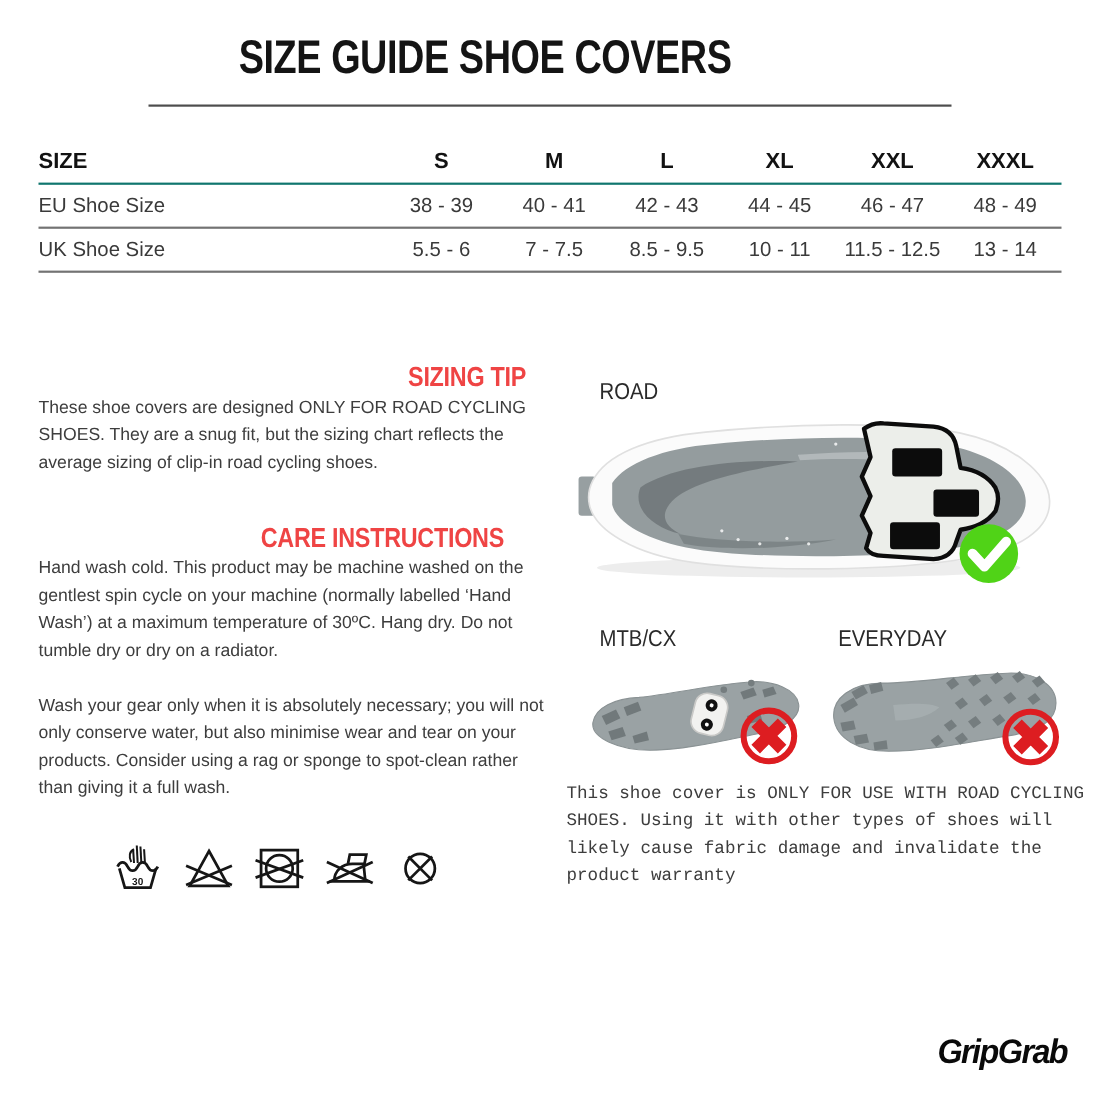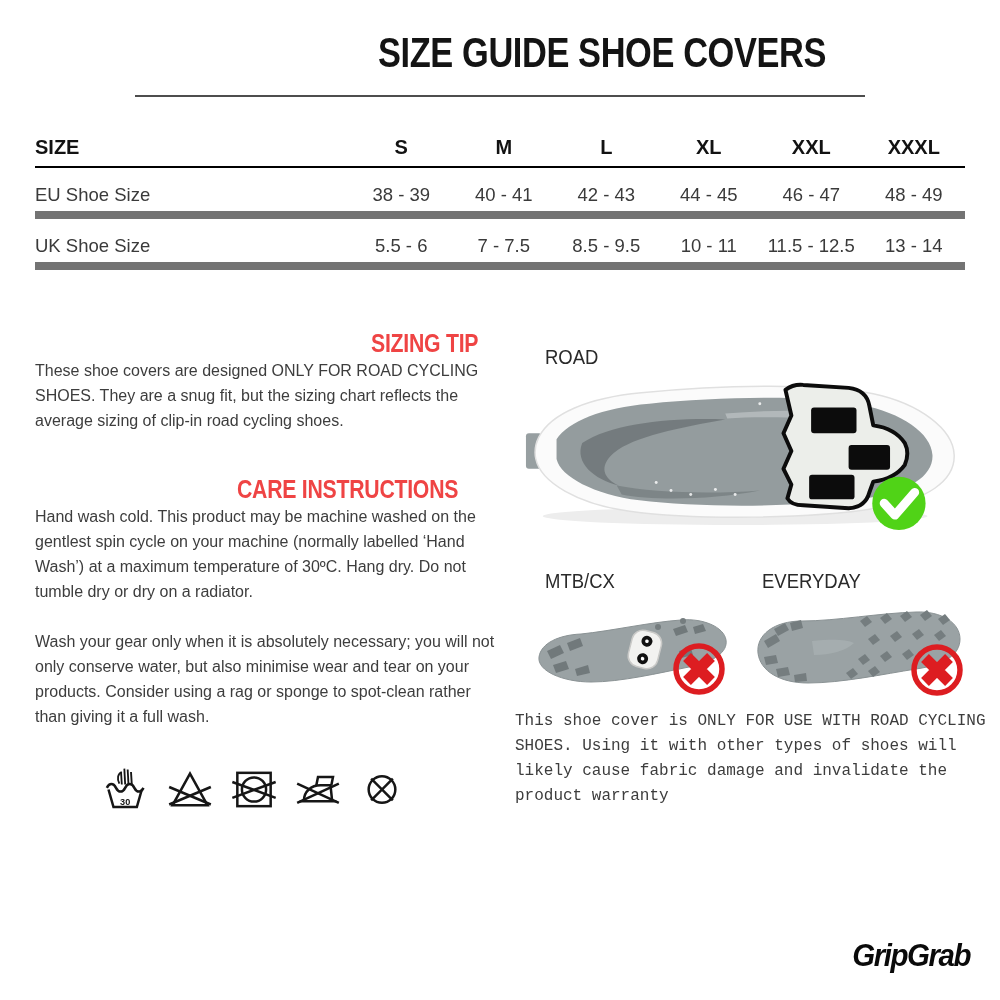--- a/index.html
+++ b/index.html
@@ -3,35 +3,35 @@
 <meta charset="utf-8">
 <style>
   * { margin:0; padding:0; box-sizing:border-box; }
   html,body { background:#ffffff; }
   .page {
     position:relative; width:1000px; height:1000px; background:#ffffff;
     font-family:"Liberation Sans", sans-serif; color:#3a3a3a; overflow:hidden;
   }
   
   .title {
-    position:absolute; top:28px; left:0; width:882px; text-align:right;
+    position:absolute; top:28px; left:0; width:882px; text-align:center;
     font-size:43px; font-weight:800; color:#141414; letter-spacing:-0.5px;
   }
   .title span { display:inline-block; transform:scaleX(0.8); transform-origin:center; }
   .title-rule {
     position:absolute; top:95px; left:135px; width:730px; height:2px; background:#4d4d4d;
   }
   
   .size-table { position:absolute; top:129px; left:35px; width:930px; }
   .trow {
     display:grid; grid-template-columns:315px repeat(6, 1fr);
     align-items:center; height:40px;
   }
-  .trow.head { height:39px; border-bottom:2px solid #000000; }
-  .trow.body { border-bottom:8px solid #737373;margin-top:11px; }
+  .trow.head { height:39px; border-bottom:2px solid #0f766e; }
+  .trow.body { border-bottom:2px solid #737373; }
   .tcell { text-align:center; font-size:18.5px; color:#3a3a3a; white-space:nowrap; }
   .tcell.first { text-align:left; }
   .trow.head .tcell { font-size:20px; font-weight:800; color:#121212; }
   
   .left-col { position:absolute; top:329px; left:35px; width:462px; }
   .sec-head {
     font-size:25px; font-weight:700; color:#ef4444; letter-spacing:-0.3px;text-align:right;
   }
   .sec-head span { display:inline-block; transform:scaleX(0.85); transform-origin:left; }
   .body-p { margin-top:0; font-size:16px; line-height:25px; color:#3d3d3d; }

